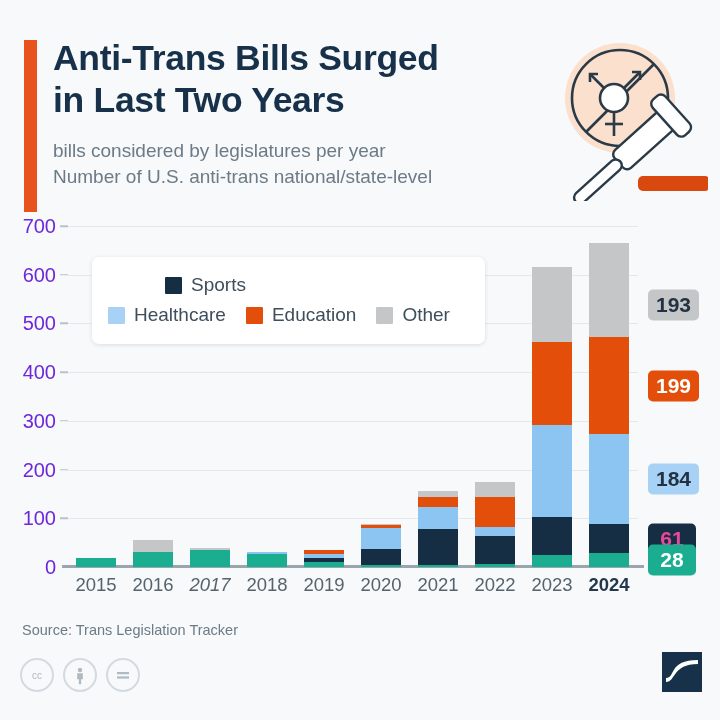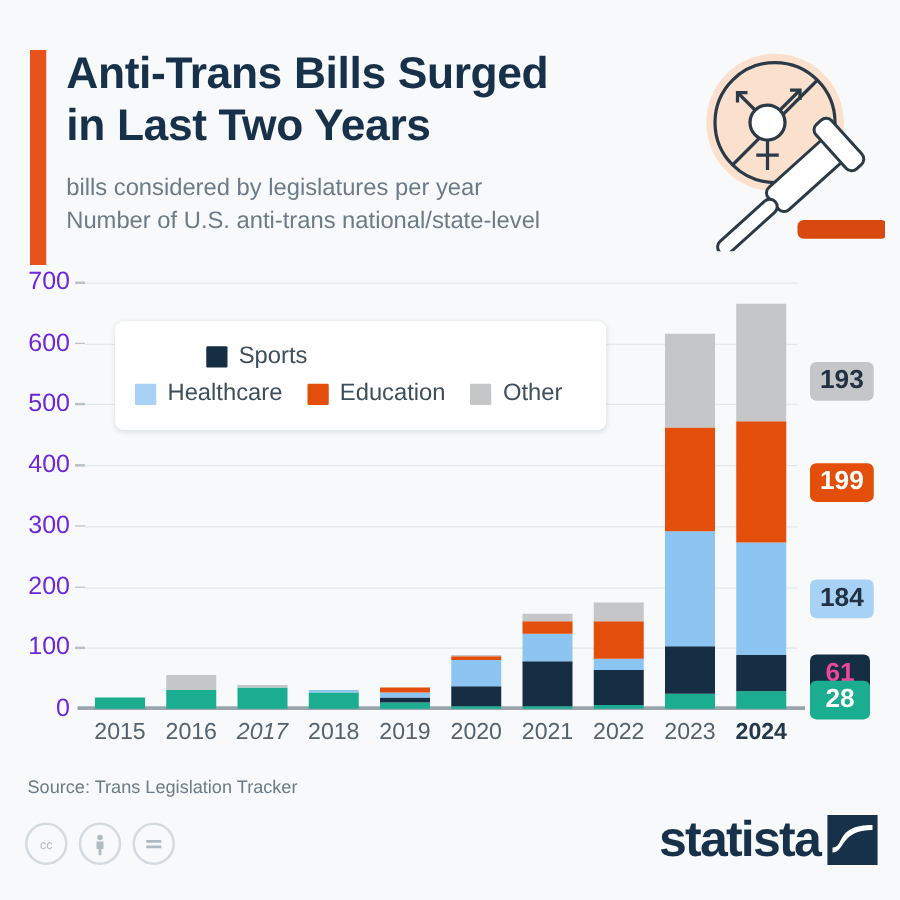--- a/index.html
+++ b/index.html
@@ -321,21 +321,20 @@
     </div>
     <div class="cc-circle">
       <svg width="22" height="22" viewBox="0 0 22 22">
         <rect x="5" y="8" width="12" height="2.2" fill="#AFBAC2"></rect>
         <rect x="5" y="12.4" width="12" height="2.2" fill="#AFBAC2"></rect>
       </svg>
     </div>
   </div>
 
   <div class="statista-logo">
-    <span class="statista-text">statista</span>
     <span class="statista-mark">
       <svg width="40" height="40" viewBox="0 0 40 40">
         <rect width="40" height="40" fill="#17314A"></rect>
         <path d="M4 30 C14 30 10 12 36 12 L36 8 C6 8 14 26 4 26 Z" fill="#FFFFFF"></path>
       </svg>
     </span>
   </div>
 
 </div>
 

